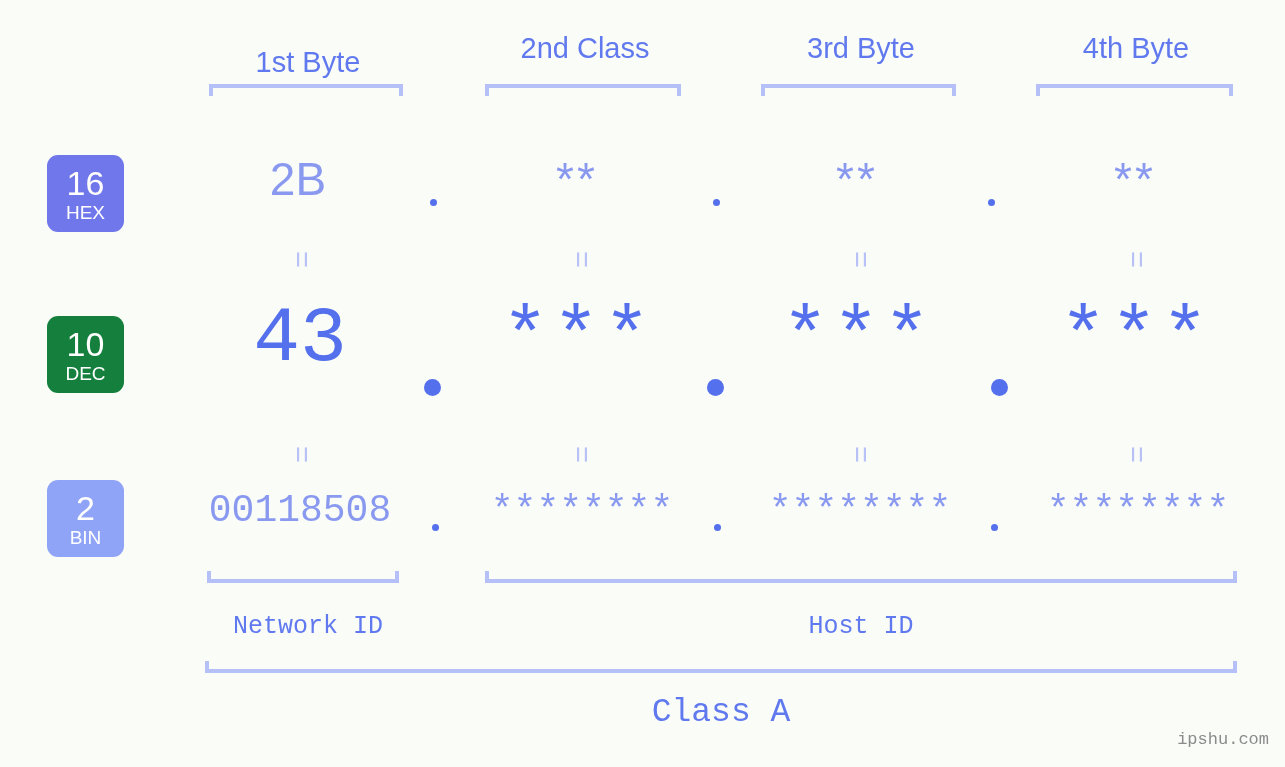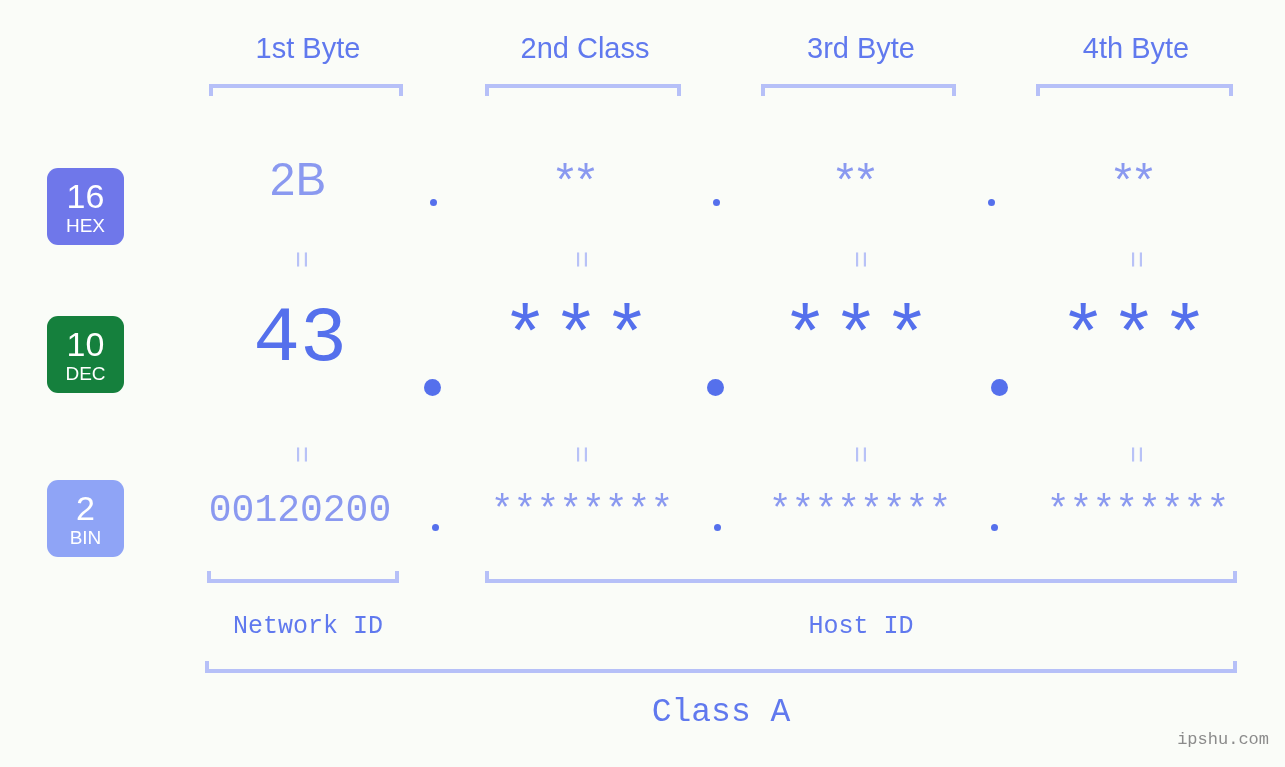--- a/index.html
+++ b/index.html
@@ -67,21 +67,21 @@
   }
   .badge .num {
     font-size: 34px;
     font-family: "Liberation Sans", sans-serif;
   }
   .badge .abbr {
     font-size: 19px;
     margin-top: 3px;
     font-family: "Liberation Sans", sans-serif;
   }
-  #badge-hex { top: 168px; background: #6f77ea; }
+  #badge-hex { top: 155px; background: #6f77ea; }
   #badge-dec { top: 316px; background: #828aef; }
   #badge-bin { top: 480px; background: #8fa4f6; }
 
   
   .cell {
     position: absolute;
     text-align: center;
     white-space: nowrap;
     color: #8a99f0;
   }
@@ -159,21 +159,21 @@
     font-size: 17px;
     color: #8b8b8b;
     text-align: center;
   }
 </style>
 </head>
 <body style="background: rgb(250, 252, 248);">
 
 <div id="stage">
 
-  <div class="byte-label" style="left:198px;">1st Byte</div>
+  <div class="byte-label" style="left:198px;margin-top:14px;">1st Byte</div>
   <div class="byte-label" style="left:475px;">2nd Class</div>
   <div class="byte-label" style="left:751px;">3rd Byte</div>
   <div class="byte-label" style="left:1026px;">4th Byte</div>
 
   <div class="bracket-down" style="left:209px; top:84px; width:194px;"></div>
   <div class="bracket-down" style="left:485px; top:84px; width:196px;"></div>
   <div class="bracket-down" style="left:761px; top:84px; width:195px;"></div>
   <div class="bracket-down" style="left:1036px; top:84px; width:197px;"></div>
 
   <div id="badge-hex" class="badge" style="background: rgb(111, 119, 234);">
@@ -215,21 +215,21 @@
     <div class="dot big" style="left:707px; top:379px;"></div>
     <div class="dot big" style="left:991px; top:379px;"></div>
   </div>
 
   <div class="eq" style="left:288px; top:440px;">=</div>
   <div class="eq" style="left:568px; top:440px;">=</div>
   <div class="eq" style="left:847px; top:440px;">=</div>
   <div class="eq" style="left:1123px; top:440px;">=</div>
 
   <div class="row-bin">
-    <div class="cell" style="left:175px;">00120200</div>
+    <div class="cell" style="left:175px;">00118508</div>
     <div class="cell" style="left:457px;">********</div>
     <div class="cell" style="left:735px;">********</div>
     <div class="cell" style="left:1013px;">********</div>
 
     <div class="dot small" style="left:432px; top:524px;"></div>
     <div class="dot small" style="left:714px; top:524px;"></div>
     <div class="dot small" style="left:991px; top:524px;"></div>
   </div>
 
   <div class="bracket-up" style="left:207px; top:571px; width:192px;"></div>

